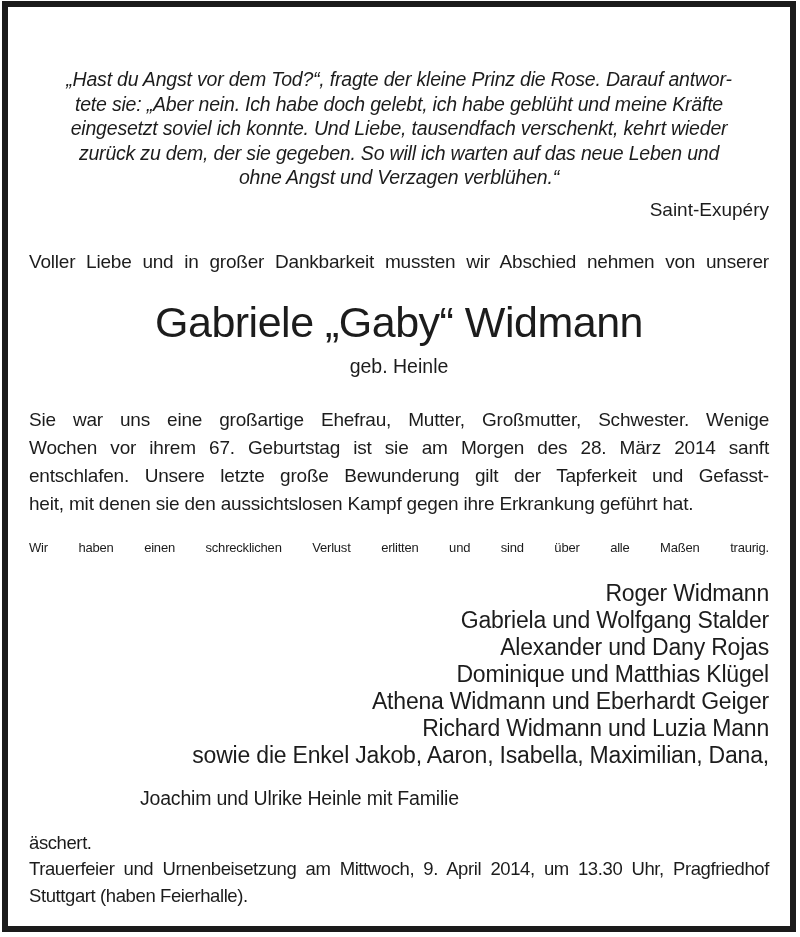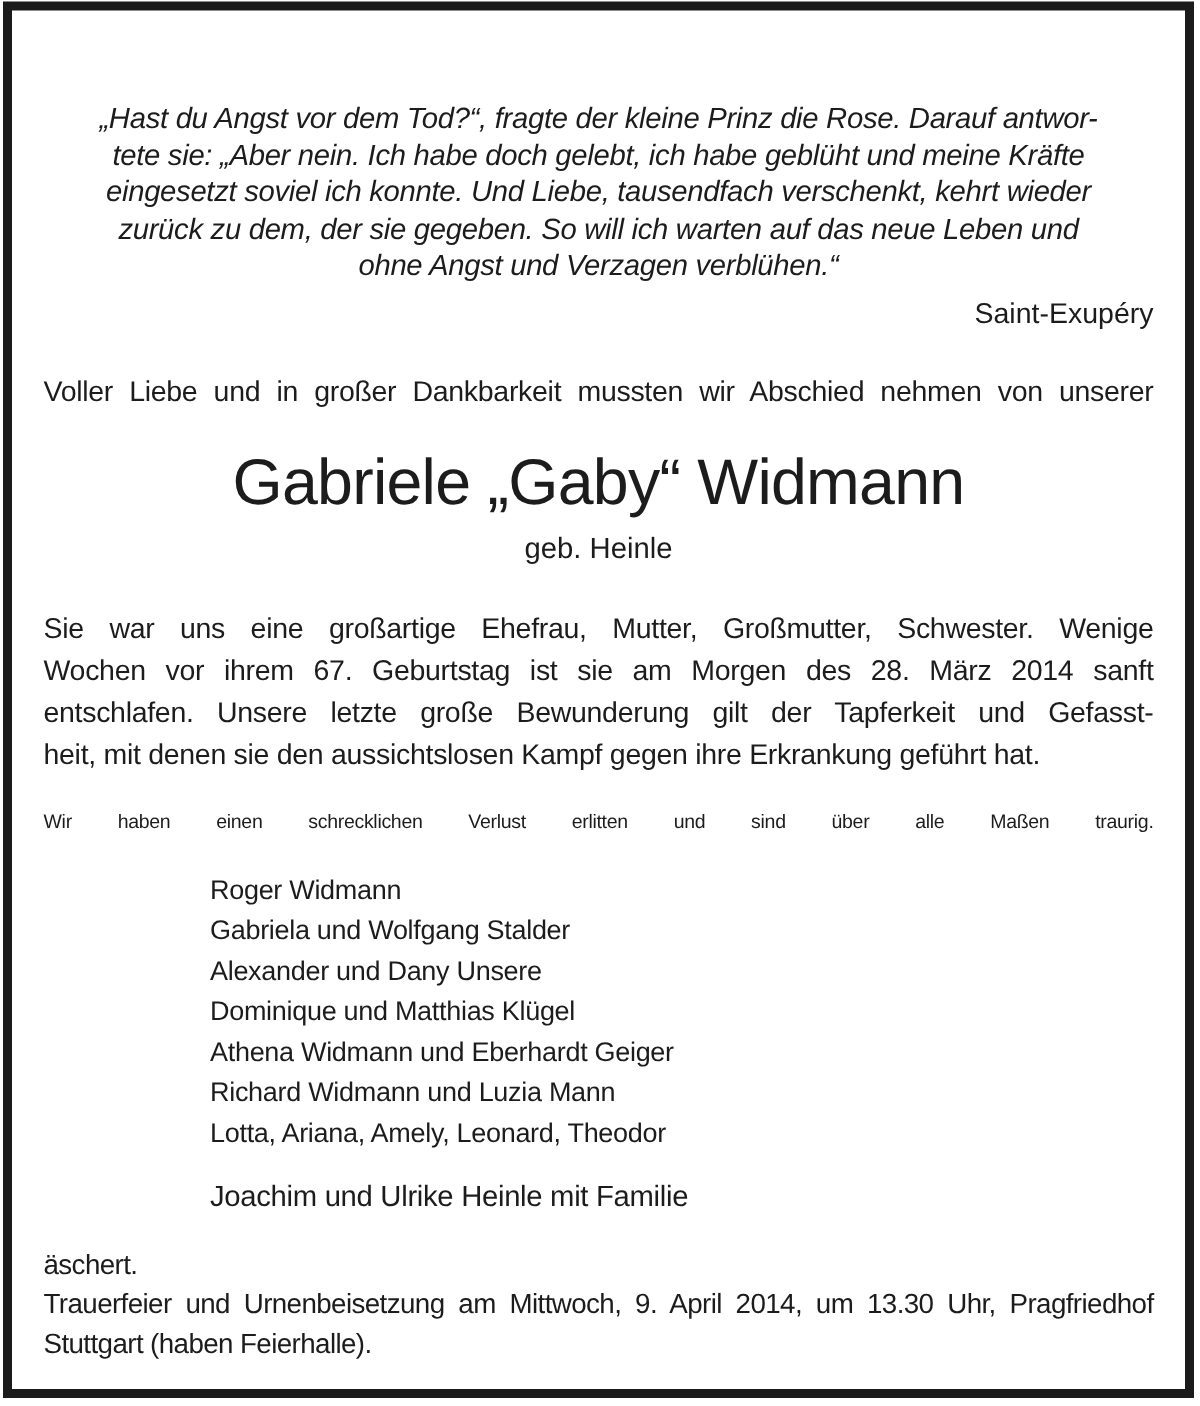--- a/index.html
+++ b/index.html
@@ -73,23 +73,24 @@
   .grief {
     margin-top: 16px;
     font-size: 13px;
     line-height: 28px;
     letter-spacing: -0.2px;
     text-align: justify;
     text-align-last: justify;
   }
   .mourners { margin-top: 18px; padding-left: 111px; }
   .mourner-line {
-    font-size: 18px;
+    font-size: 23px;
     line-height: 27px;
     letter-spacing: -0.2px;
+    text-align: right;
   }
   .family {
     margin-top: 16px;
     padding-left: 111px;
     font-size: 19.5px;
     line-height: 27px;
     letter-spacing: -0.2px;
   }
   .closing { margin-top: 18px; }
   .closing .jline {
@@ -125,25 +126,25 @@
         <div class="jline">Wochen vor ihrem 67. Geburtstag ist sie am Morgen des 28. März 2014 sanft</div>
         <div class="jline">entschlafen. Unsere letzte große Bewunderung gilt der Tapferkeit und Gefasst-</div>
         <div class="jline last">heit, mit denen sie den aussichtslosen Kampf gegen ihre Erkrankung geführt hat.</div>
       </div>
 
       <div class="grief">Wir haben einen schrecklichen Verlust erlitten und sind über alle Maßen traurig.</div>
 
       <div class="mourners">
         <div class="mourner-line">Roger Widmann</div>
         <div class="mourner-line">Gabriela und Wolfgang Stalder</div>
-        <div class="mourner-line">Alexander und Dany Unsere</div>
+        <div class="mourner-line">Alexander und Dany Rojas</div>
         <div class="mourner-line">Dominique und Matthias Klügel</div>
         <div class="mourner-line">Athena Widmann und Eberhardt Geiger</div>
         <div class="mourner-line">Richard Widmann und Luzia Mann</div>
-        <div class="mourner-line">Lotta, Ariana, Amely, Leonard, Theodor</div>
+        <div class="mourner-line">sowie die Enkel Jakob, Aaron, Isabella, Maximilian, Dana,</div>
       </div>
 
       <div class="family">Joachim und Ulrike Heinle mit Familie</div>
 
       <div class="closing">
         <div class="jline last">äschert.</div>
         <div class="jline">Trauerfeier und Urnenbeisetzung am Mittwoch, 9. April 2014, um 13.30 Uhr, Pragfriedhof</div>
         <div class="jline last">Stuttgart (haben Feierhalle).</div>
       </div>
 

